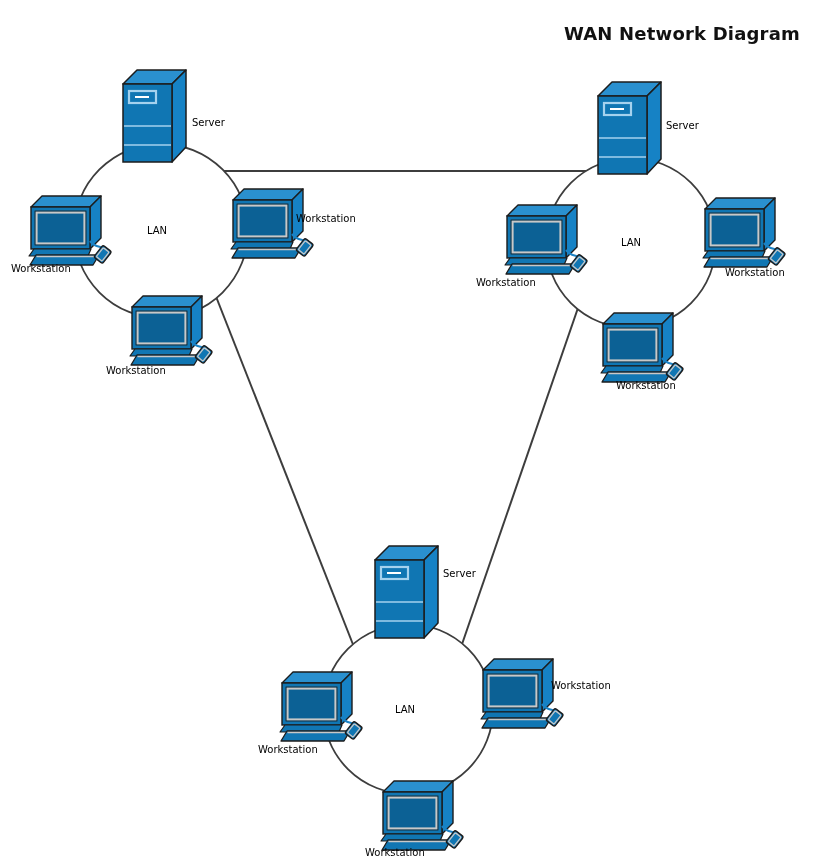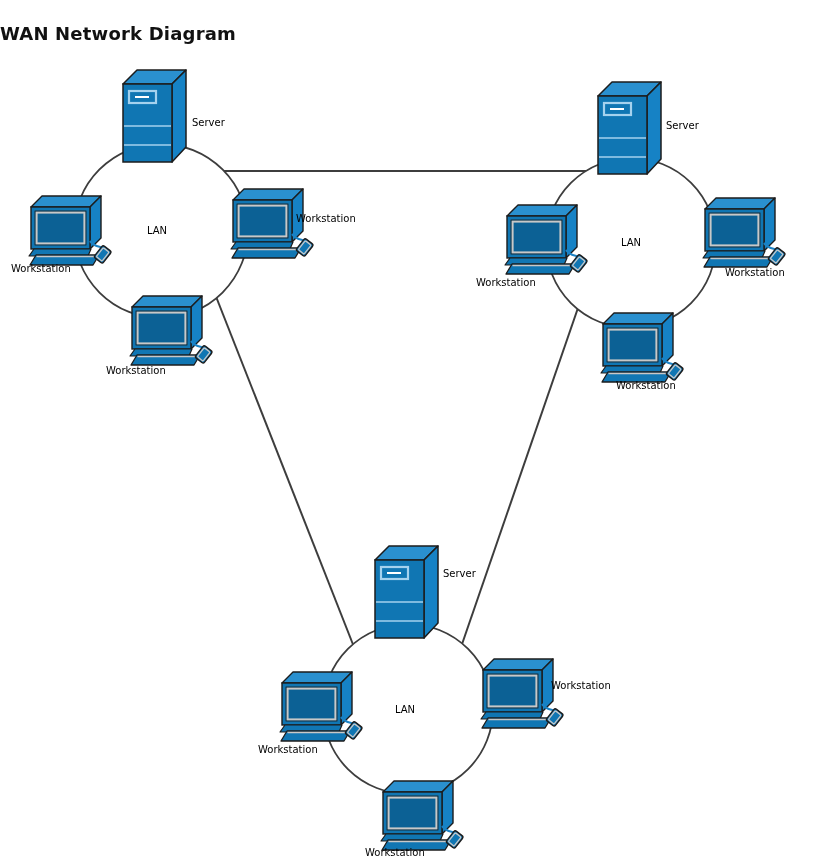--- a/index.html
+++ b/index.html
@@ -13,21 +13,21 @@
     height: 865px;
     background: #ffffff;
     font-family: "DejaVu Sans", "Liberation Sans", sans-serif;
     overflow: hidden;
   }
   .diagram-title {
     position: absolute;
     top: 23px;
     left: 0;
     width: 800px;
-    text-align: left;
+    text-align: right;
     font-size: 18px;
     font-weight: bold;
     color: #111111;
     letter-spacing: 0.2px;
   }
   svg.scene {
     position: absolute;
     top: 0;
     left: 0;
   }

